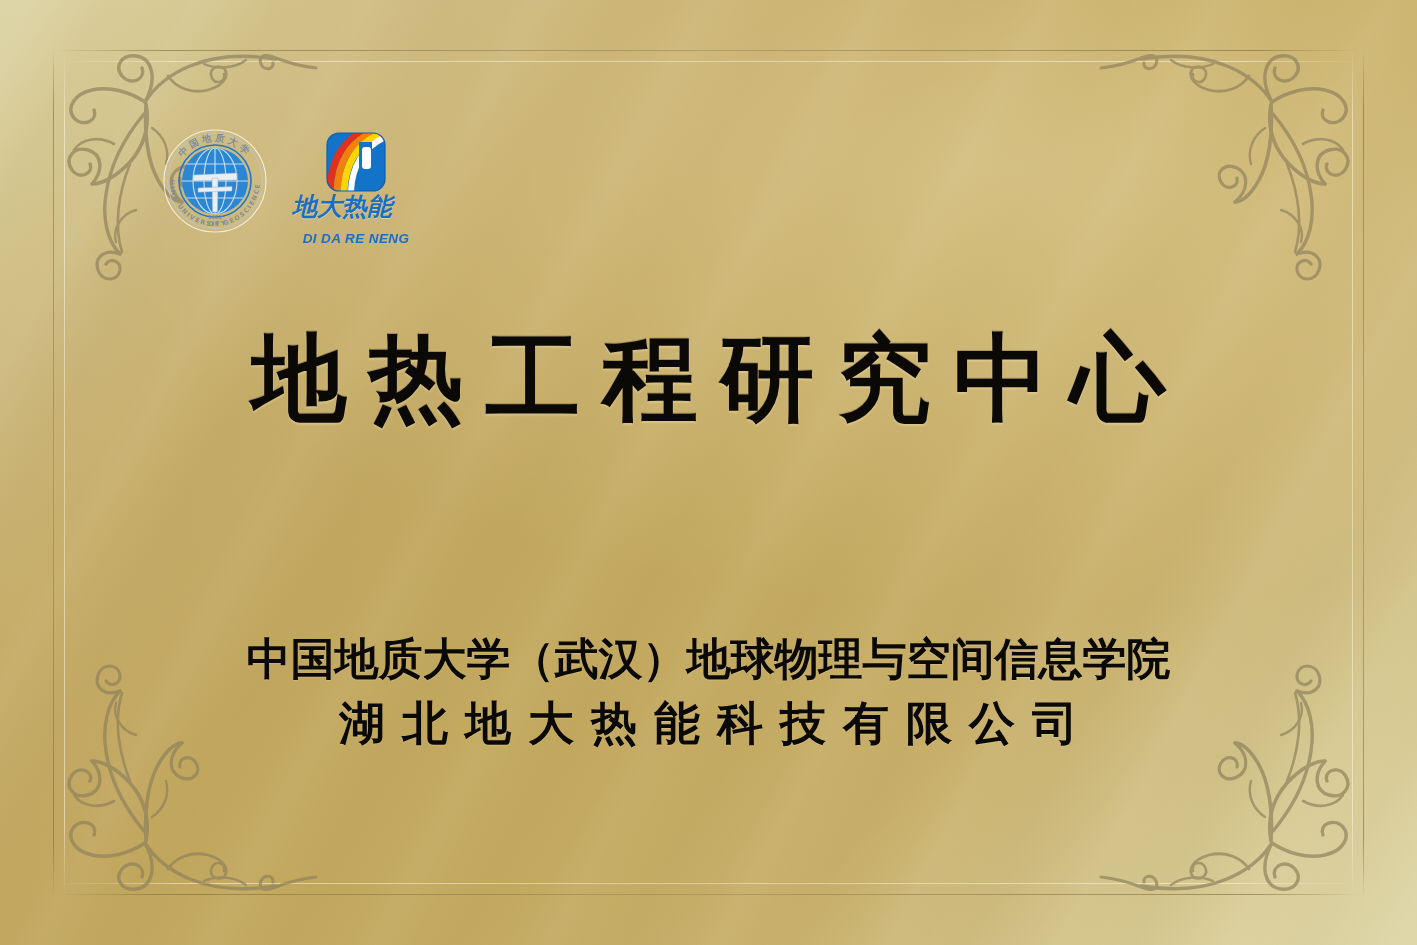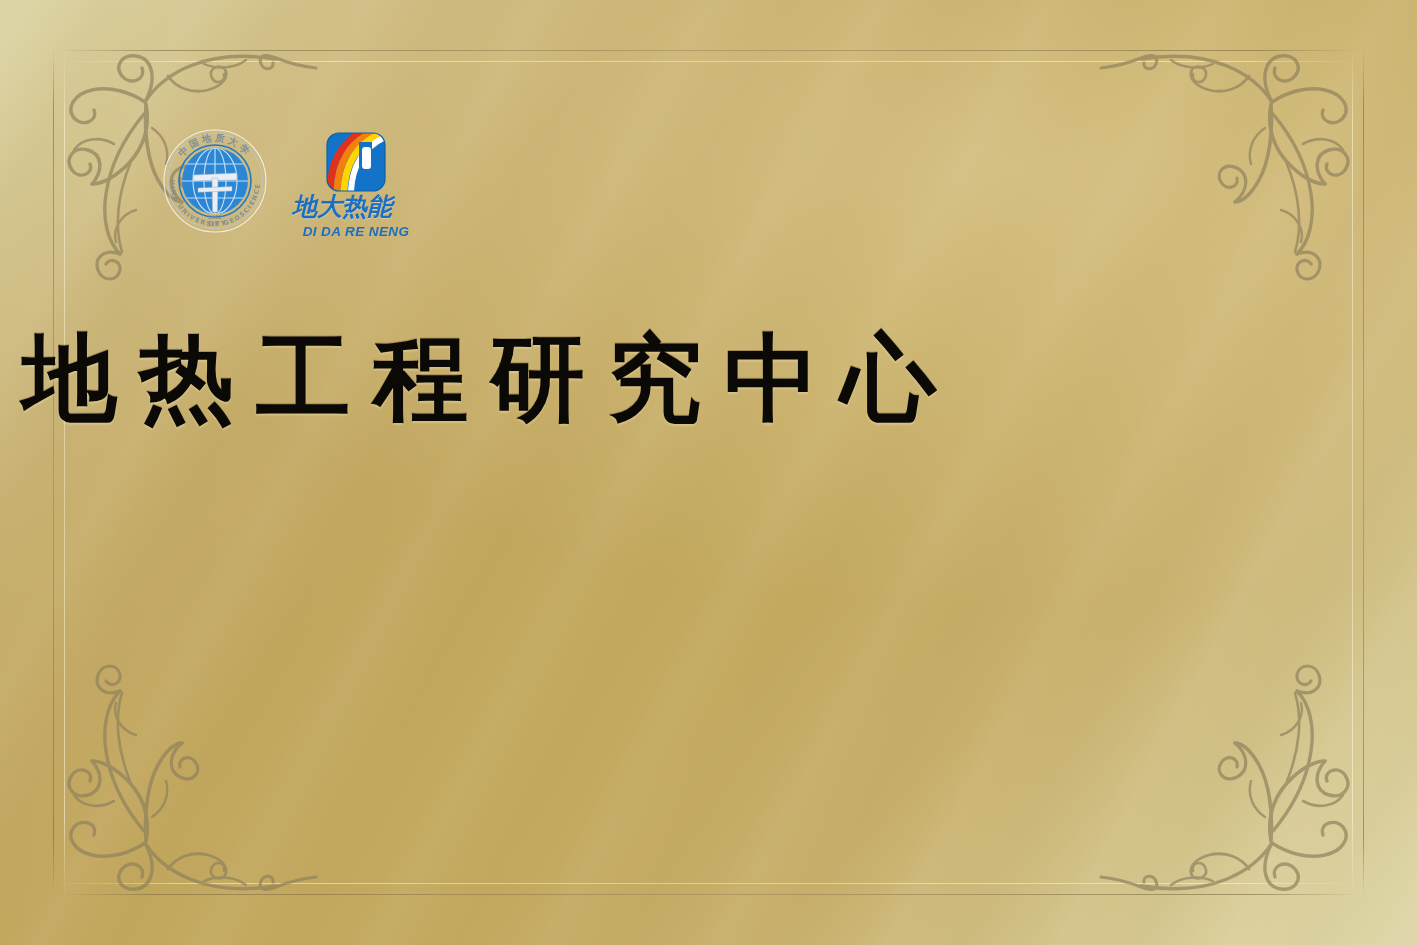--- a/index.html
+++ b/index.html
@@ -82,28 +82,28 @@
   #ddrn-mark{width:60px;height:60px;margin:0 auto 2px auto;display:block;}
   #ddrn-cn{
     display:block;color:#1a6fc4;font-weight:bold;font-style:italic;
     font-size:25px;letter-spacing:0px;line-height:1.05;
     font-family:"DejaVu Sans","Liberation Sans",sans-serif;
     text-shadow:0 1px 0 rgba(255,255,255,.35);
     white-space:nowrap;
   }
   #ddrn-en{
     display:block;text-align:center;color:#1a6fc4;font-weight:bold;font-style:italic;
-    font-size:13.5px;letter-spacing:.4px;margin-top:4px;
+    font-size:13.5px;letter-spacing:.4px;margin-top:11px;
     font-family:"Liberation Sans",sans-serif;
     white-space:nowrap;
   }
 
   
   #main-title{
-    position:absolute;left:0;right:0;top:328px;text-align:left;
+    position:absolute;left:0;right:0;top:328px;text-align:center;
     font-family:"DejaVu Sans","Liberation Sans",sans-serif;
     font-weight:bold;
     font-size:95px;line-height:1.06;
     letter-spacing:22px;
     text-indent:22px;
     color:#0b0906;
     text-shadow:0 2px 2px rgba(255,245,205,.28), 0 -1px 0 rgba(60,40,10,.25);
     white-space:nowrap;
   }
   #subtitle-block{
@@ -312,15 +312,17 @@
         <rect x="1" y="1" width="58" height="58" rx="12" ry="12" fill="none" stroke="#0e5fa8" stroke-width="1.2"></rect>
       </svg>
       <span id="ddrn-cn">地大热能</span>
       <span id="ddrn-en">DI DA RE NENG</span>
     </div>
   </div>
 
   <div id="main-title">地热工程研究中心</div>
 
   <div id="subtitle-block">
+    <span id="org-line-1">中国地质大学（武汉）地球物理与空间信息学院</span>
+    <span id="org-line-2">湖北地大热能科技有限公司</span>
   </div>
 
 </div>
 
 </body></html>

